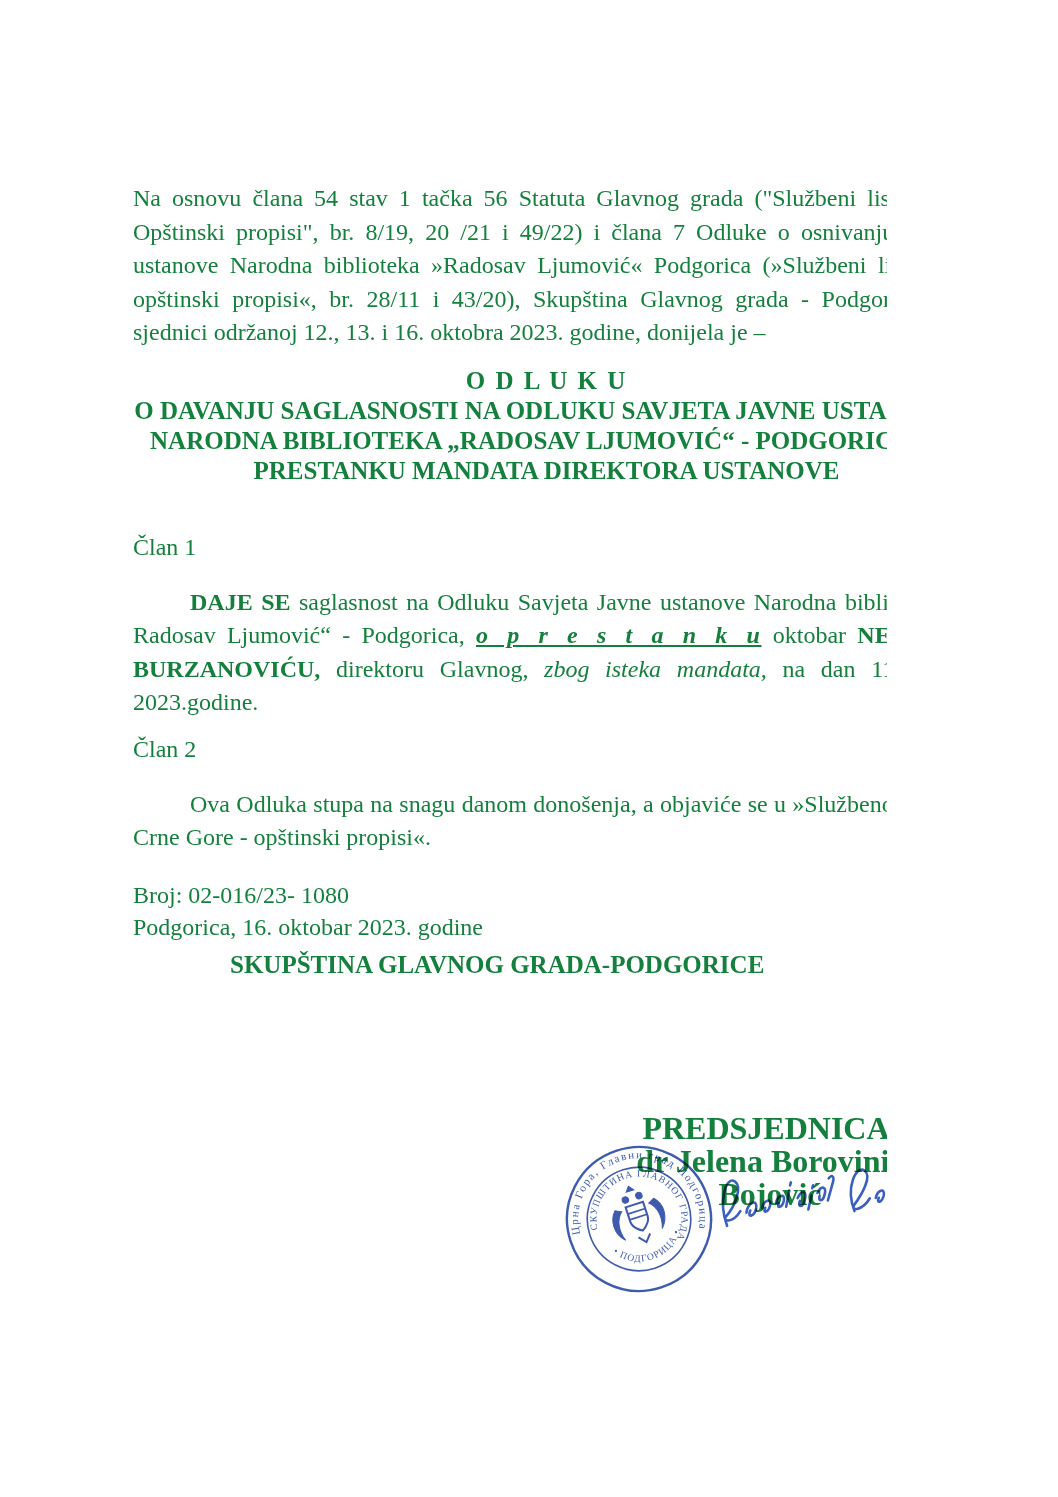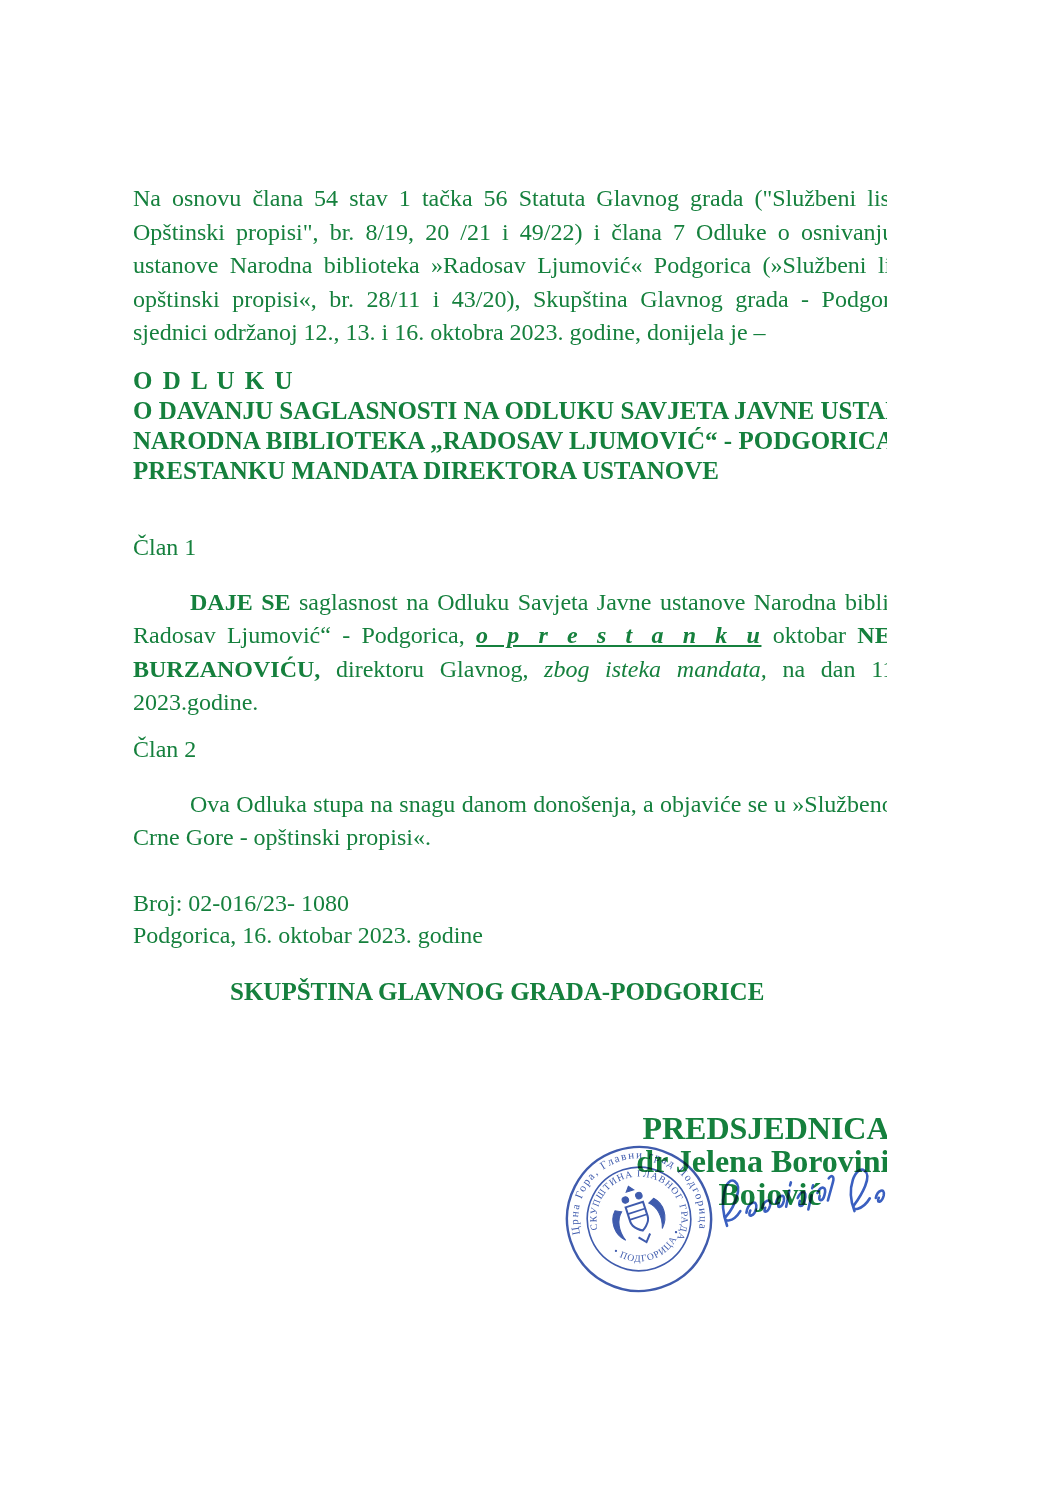--- a/index.html
+++ b/index.html
@@ -20,21 +20,21 @@
   }
   .intro {
     font-size: 24px;
     line-height: 33.5px;
     text-align: justify;
     text-align-last: left;
     margin: 0;
   }
   .title-block {
     margin-top: 16px;
-    text-align: left;
+    text-align: center;
     font-weight: bold;
     font-size: 25px;
     line-height: 30px;
   }
   .title-line1 { letter-spacing: 2px; }
   .clan-heading {
     margin-top: 46px;
     text-align: left;
     font-size: 24px;
     line-height: 30px;
@@ -43,26 +43,26 @@
   .body-par {
     margin: 24px 0 0 0;
     font-size: 24px;
     line-height: 33.5px;
     text-align: justify;
     text-align-last: left;
     text-indent: 57px;
   }
   .spaced { letter-spacing: 1.5px; word-spacing: 5px; font-style: italic; font-weight: bold; text-decoration: underline; }
   .footer-lines {
-    margin-top: 32px;
+    margin-top: 24px;
     font-size: 24px;
     line-height: 32px;
   }
   .assembly-line {
-    margin-top: 27px;
+    margin-top: 8px;
     margin-left: 97px;
     font-weight: bold;
     font-size: 25px;
   }
   .signature-block {
     position: absolute;
     left: 590px;
     top: 1112px;
     width: 360px;
     text-align: center;

